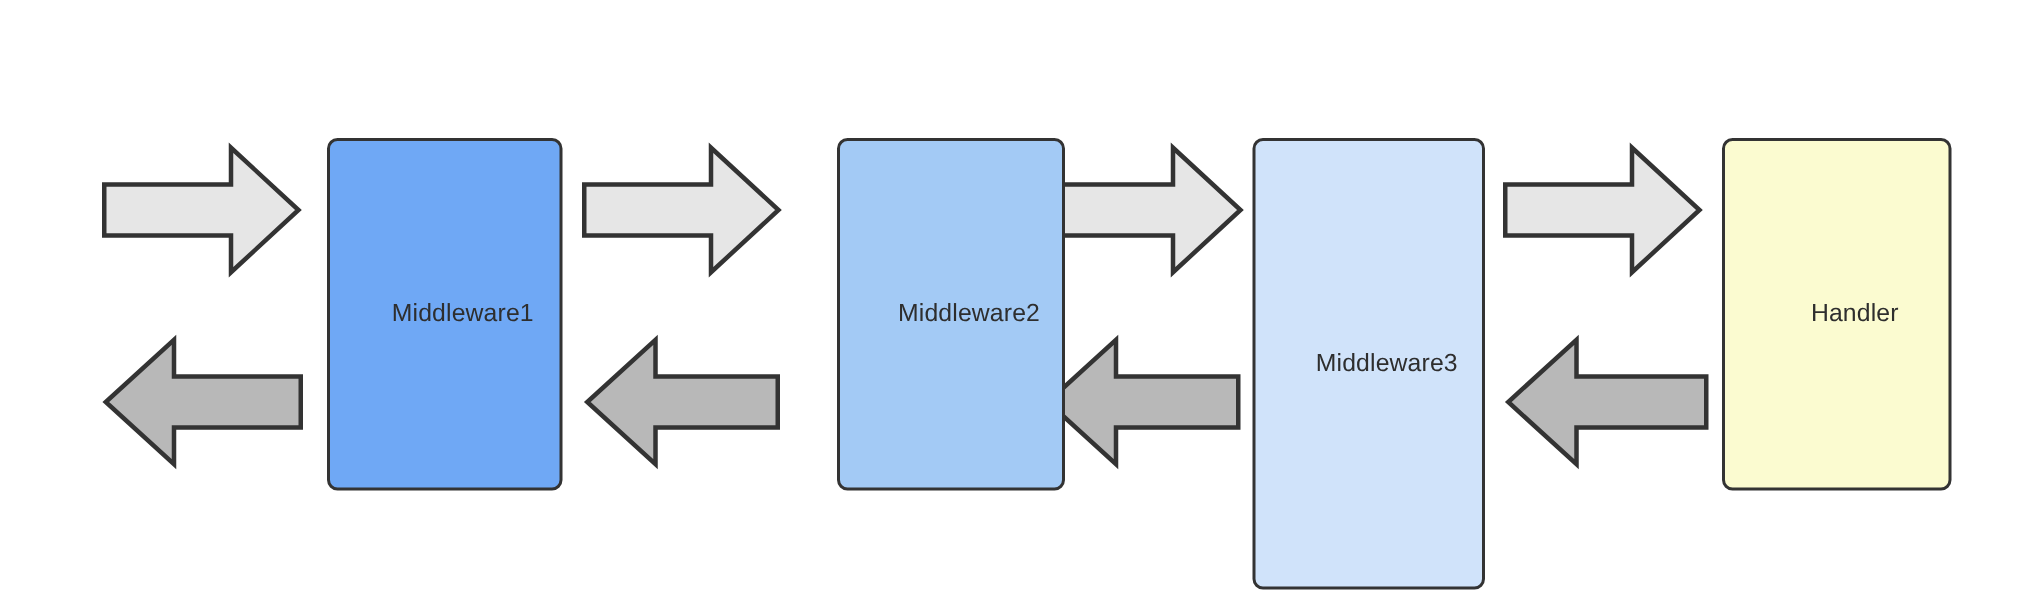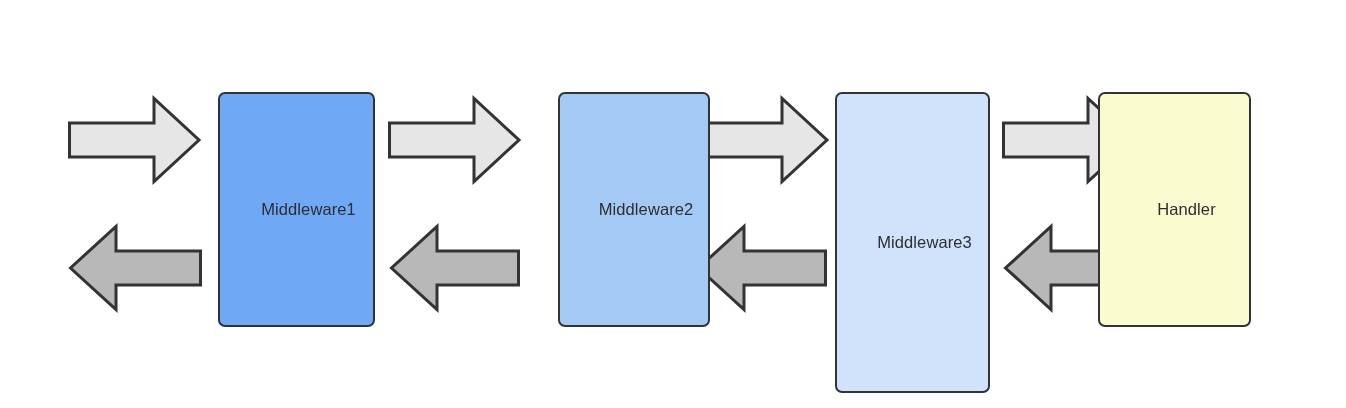--- a/index.html
+++ b/index.html
@@ -94,17 +94,17 @@
 
   <div class="node-box" id="node-0" style="left: 218px; top: 92px; width: 157px; height: 235px; background: rgb(111, 168, 245); border-color: rgb(51, 51, 51);">
     <span class="node-label">Middleware1</span>
   </div>
   <div class="node-box" id="node-1" style="left: 533px; top: 92px; width: 152px; height: 235px; background: rgb(163, 202, 245); border-color: rgb(51, 51, 51); margin-left: 25px;">
     <span class="node-label">Middleware2</span>
   </div>
   <div class="node-box" id="node-2" style="left: 835px; top: 92px; width: 155px; height: 301px; background: rgb(208, 227, 250); border-color: rgb(51, 51, 51);">
     <span class="node-label">Middleware3</span>
   </div>
-  <div class="node-box" id="node-3" style="left: 1098px; top: 92px; width: 153px; height: 235px; background: rgb(251, 251, 208); border-color: rgb(51, 51, 51);">
+  <div class="node-box" id="node-3" style="left: 1148px; top: 92px; width: 153px; height: 235px; background: rgb(251, 251, 208); border-color: rgb(51, 51, 51);">
     <span class="node-label">Handler</span>
   </div>
 
 </div>
 
 </body></html>

